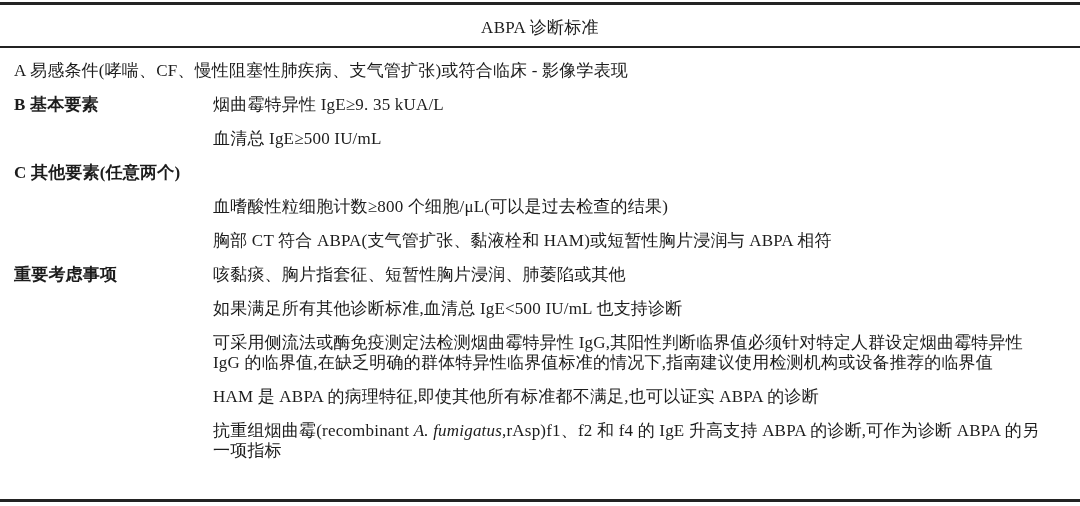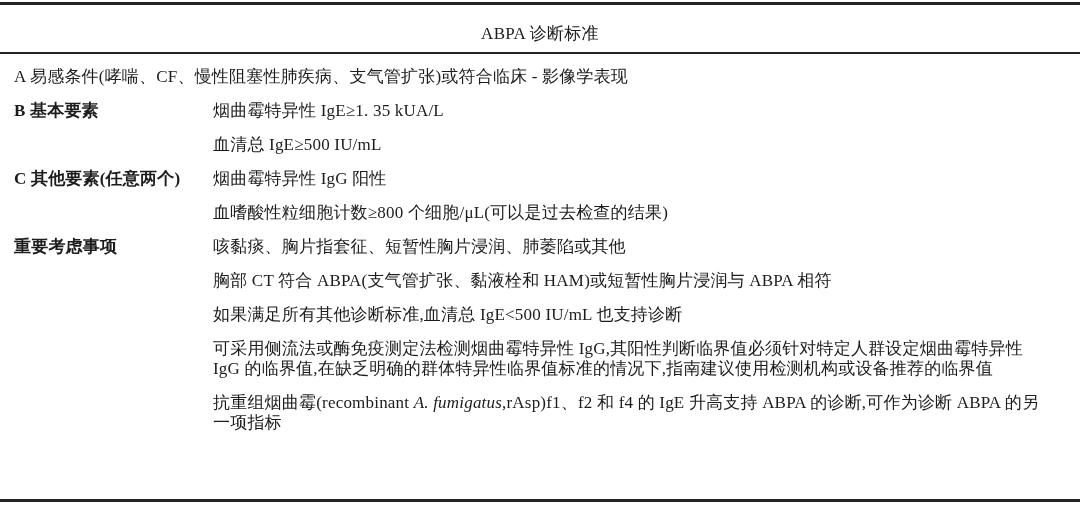--- a/index.html
+++ b/index.html
@@ -18,21 +18,21 @@
   .rule { background: #232323; width: 100%; }
   .rule-top { height: 3px; margin-top: 2px; }
   .rule-mid { height: 2px; }
   .rule-bottom {
     position: absolute; left: 0; right: 0; bottom: 6px;
     height: 3px; background: #232323;
   }
   .thead {
     text-align: center;
     font-size: 17px; line-height: 20px;
-    padding: 19px 0 8px 0;
+    padding: 13px 0 8px 0;
     letter-spacing: 0.3px;
   }
   .tbody { padding: 13px 31px 0 14px; }
   .line {
     display: flex;
     font-size: 17px; line-height: 20px;
     margin-bottom: 14px;
     letter-spacing: 0.2px;
   }
   .lbl { flex: 0 0 199px; width: 199px; font-weight: bold; }
@@ -54,51 +54,54 @@
   <div class="rule rule-mid"></div>
 
   <div class="tbody">
 
     <div class="line">
       <span class="full-span">A 易感条件(哮喘、CF、慢性阻塞性肺疾病、支气管扩张)或符合临床 - 影像学表现</span>
     </div>
 
     <div class="line">
       <span class="lbl">B 基本要素</span>
-      <span class="val">烟曲霉特异性 IgE≥1. 35 kUA/L</span>
+      <span class="val">烟曲霉特异性 IgE≥9. 35 kUA/L</span>
     </div>
     <div class="line">
       <span class="lbl"></span>
       <span class="val">血清总 IgE≥500 IU/mL</span>
     </div>
 
     <div class="line">
       <span class="lbl">C 其他要素(任意两个)</span>
-      <span class="val">烟曲霉特异性 IgG 阳性</span>
     </div>
     <div class="line">
       <span class="lbl"></span>
       <span class="val">血嗜酸性粒细胞计数≥800 个细胞/μL(可以是过去检查的结果)</span>
     </div>
     <div class="line">
-      <span class="lbl">重要考虑事项</span>
-      <span class="val">咳黏痰、胸片指套征、短暂性胸片浸润、肺萎陷或其他</span>
+      <span class="lbl"></span>
+      <span class="val">胸部 CT 符合 ABPA(支气管扩张、黏液栓和 HAM)或短暂性胸片浸润与 ABPA 相符</span>
     </div>
 
     <div class="line">
-      <span class="lbl"></span>
-      <span class="val">胸部 CT 符合 ABPA(支气管扩张、黏液栓和 HAM)或短暂性胸片浸润与 ABPA 相符</span>
+      <span class="lbl">重要考虑事项</span>
+      <span class="val">咳黏痰、胸片指套征、短暂性胸片浸润、肺萎陷或其他</span>
     </div>
     <div class="line">
       <span class="lbl"></span>
       <span class="val">如果满足所有其他诊断标准,血清总 IgE&lt;500 IU/mL 也支持诊断</span>
     </div>
     <div class="line">
       <span class="lbl"></span>
       <span class="val">可采用侧流法或酶免疫测定法检测烟曲霉特异性 IgG,其阳性判断临界值必须针对特定人群设定烟曲霉特异性 IgG 的临界值,在缺乏明确的群体特异性临界值标准的情况下,指南建议使用检测机构或设备推荐的临界值</span>
+    </div>
+    <div class="line">
+      <span class="lbl"></span>
+      <span class="val">HAM 是 ABPA 的病理特征,即使其他所有标准都不满足,也可以证实 ABPA 的诊断</span>
     </div>
     <div class="line">
       <span class="lbl"></span>
       <span class="val"><span>抗重组烟曲霉(recombinant </span><span class="italic">A. fumigatus</span><span>,rAsp)f1、f2 和 f4 的 IgE 升高支持 ABPA 的诊断,可作为诊断 ABPA 的另一项指标</span></span>
     </div>
 
   </div>
 
   <div class="rule-bottom"></div>
 

